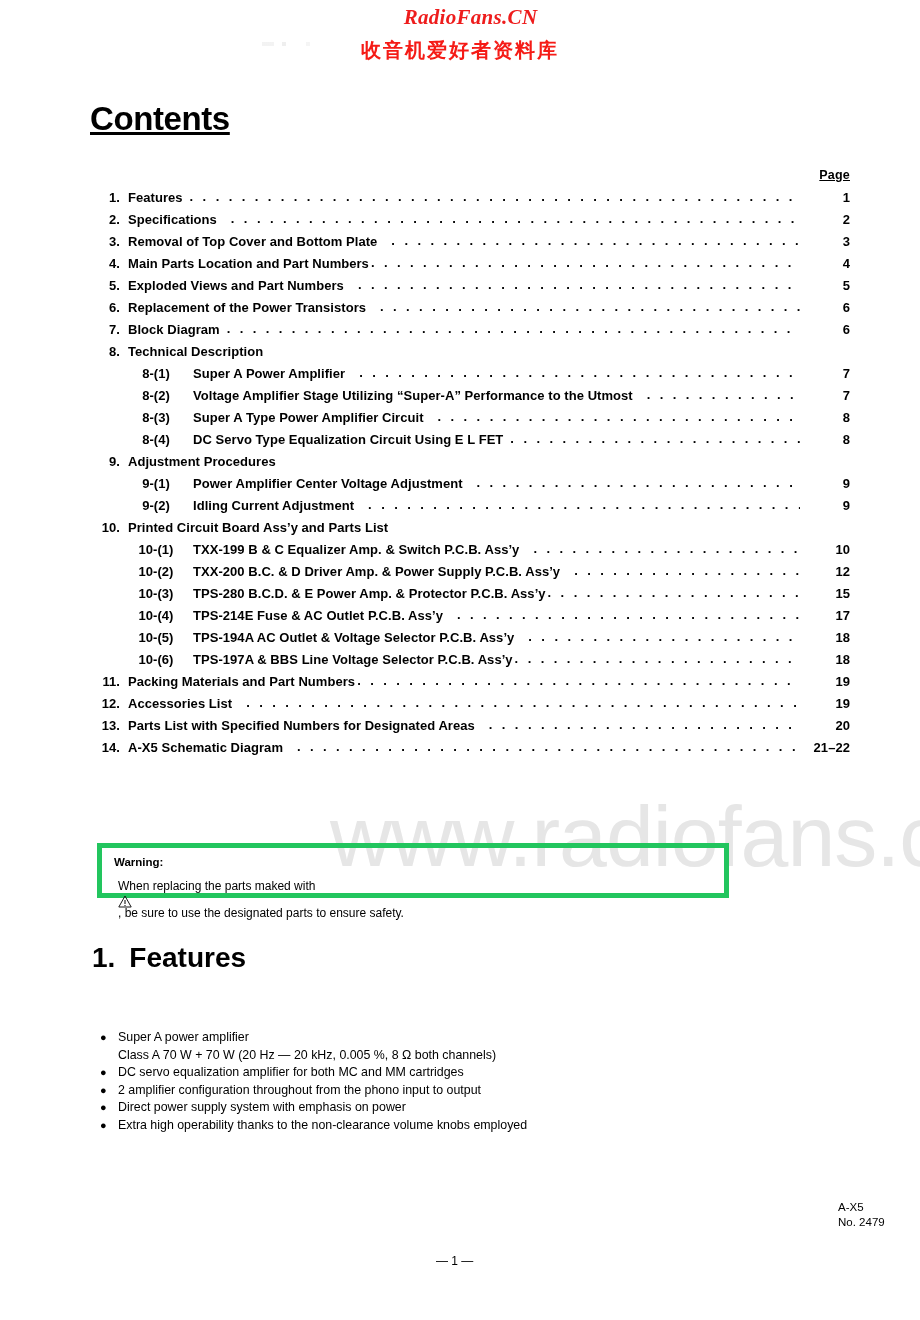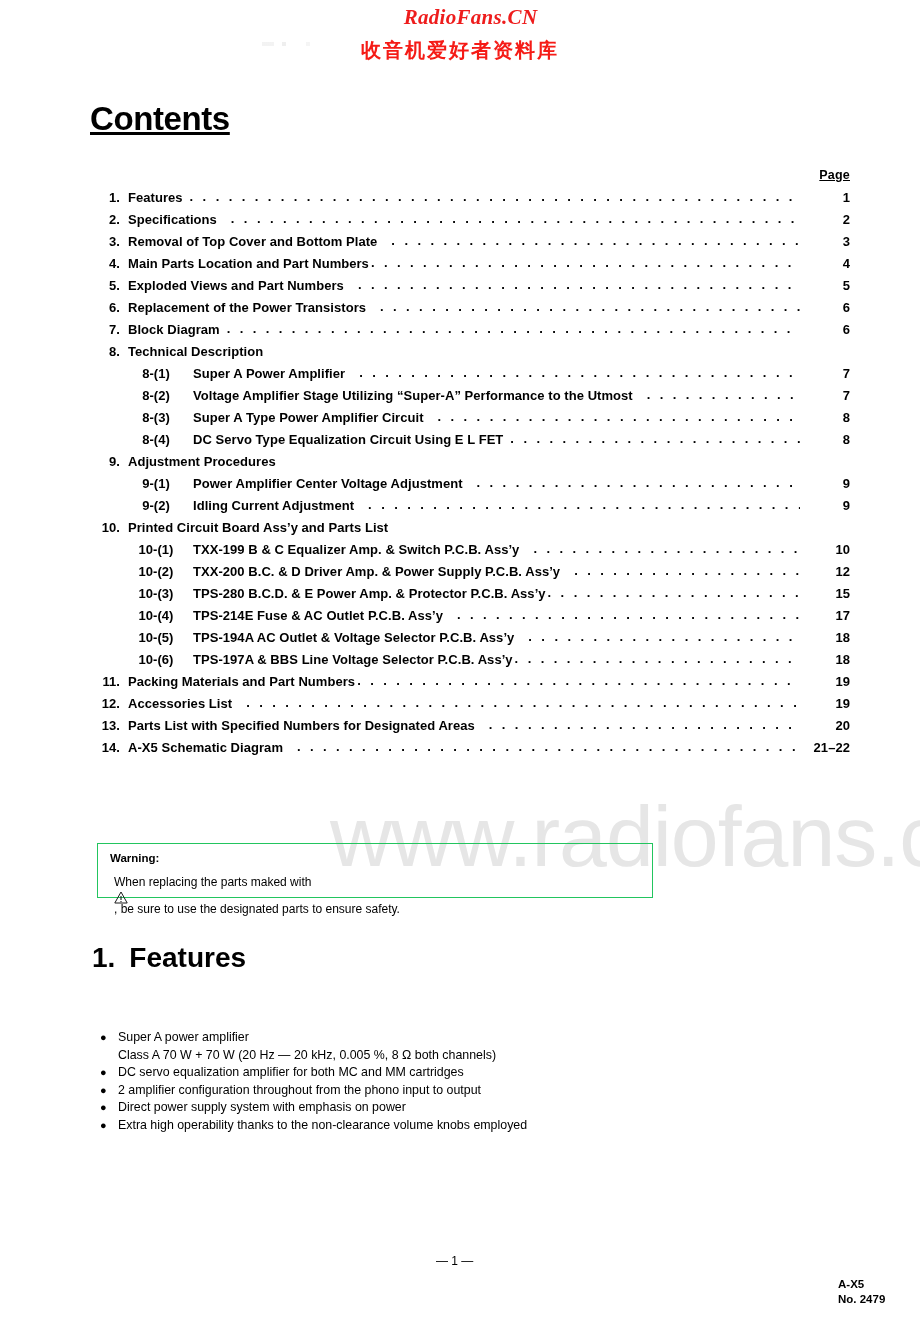--- a/index.html
+++ b/index.html
@@ -156,23 +156,23 @@
     font-size: 13px;
   }
   .row.noleader .leader { visibility: hidden; }
   .row.noleader .pg { visibility: hidden; }
 
   
   .warning-box {
     position: absolute;
     left: 97px;
     top: 843px;
-    width: 556px;
+    width: 632px;
     height: 55px;
-    border: 1px solid #22c55e;
+    border: 5px solid #22c55e;
     box-sizing: border-box;
     background: transparent;
     z-index: 3;
   }
   .warning-title {
     position: absolute;
     left: 12px;
     top: 8px;
     font-size: 11.5px;
     font-weight: bold;
@@ -232,24 +232,23 @@
   
   .page-no {
     position: absolute;
     left: 436px;
     top: 1254px;
     font-size: 12px;
   }
   .doc-ref {
     position: absolute;
     left: 838px;
-    top: 1277px;
+    top: 1200px;
     font-size: 11.5px;
     line-height: 15px;
-    font-weight: bold;
   }
 </style>
 </head>
 <body>
 
 <div class="page">
 
   <div class="wm-header">
     <div class="wm-latin">RadioFans.CN</div>
     <div class="wm-cjk">收音机爱好者资料库</div>

